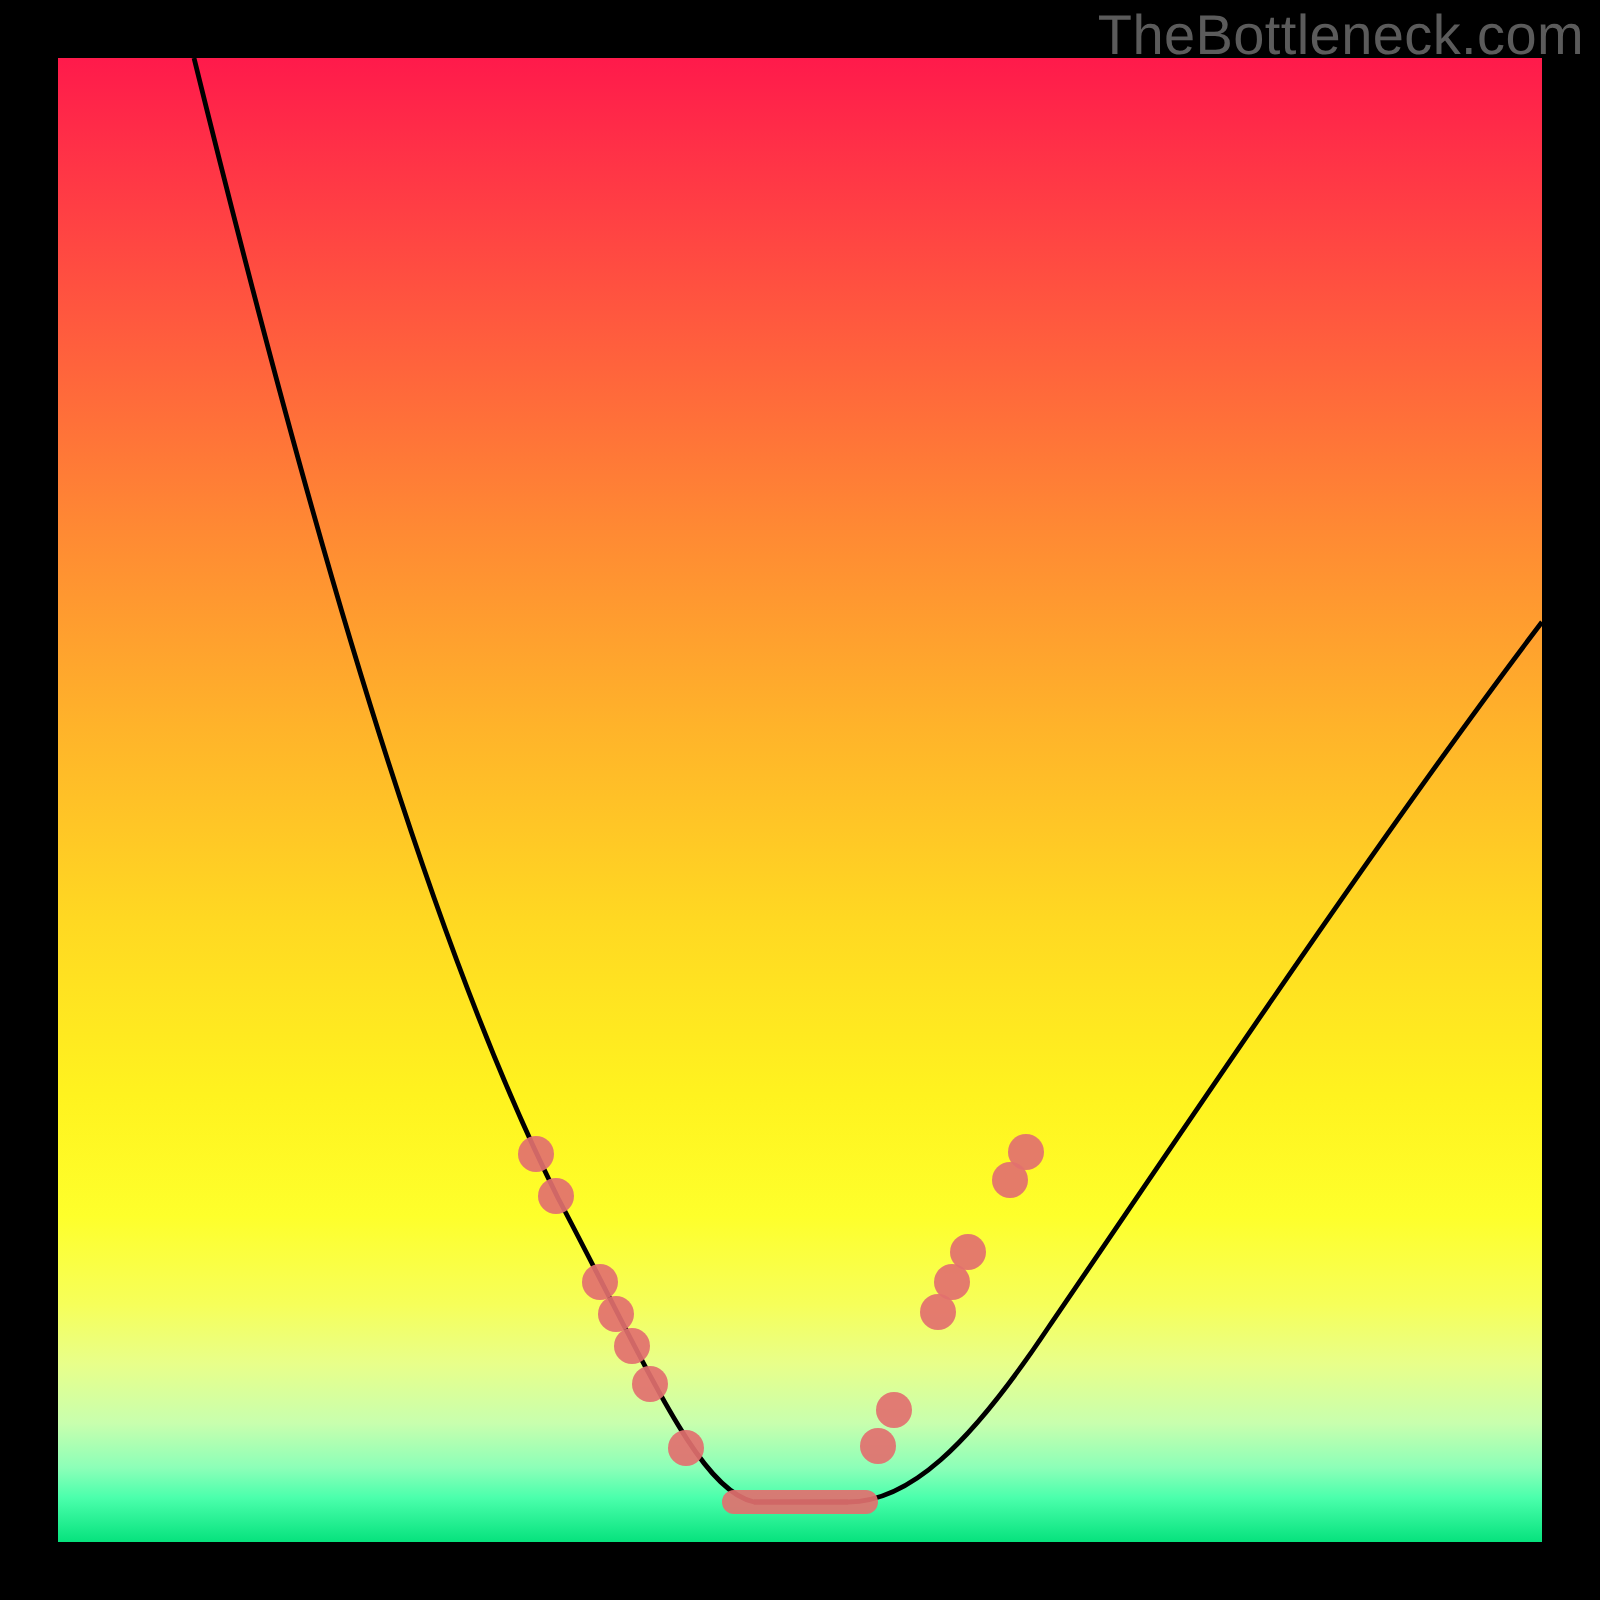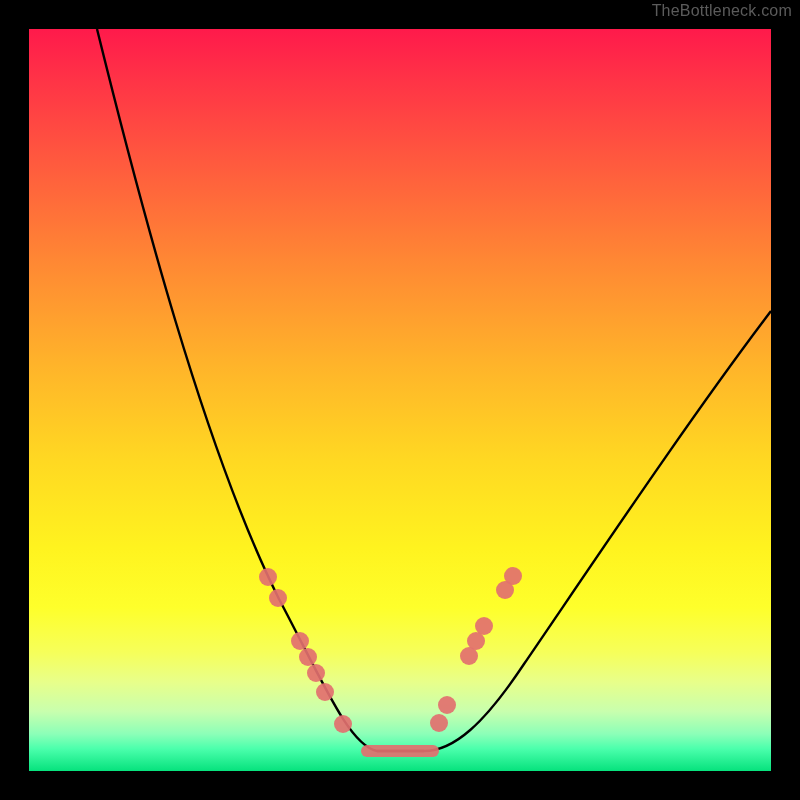--- a/index.html
+++ b/index.html
@@ -38,21 +38,21 @@
       #8cffb8 95%,
       #4bffac 97%,
       #06e27d 100%
     );
   }
   .watermark {
     position: absolute;
     top: 2px;
     right: 8px;
     color: #5b5b5b;
-    font-size: 16px;
+    font-size: 28px;
     font-weight: 400;
     letter-spacing: 0.2px;
     user-select: none;
   }
   svg.curve {
     position: absolute;
     inset: 0;
     width: 742px;
     height: 742px;
   }

